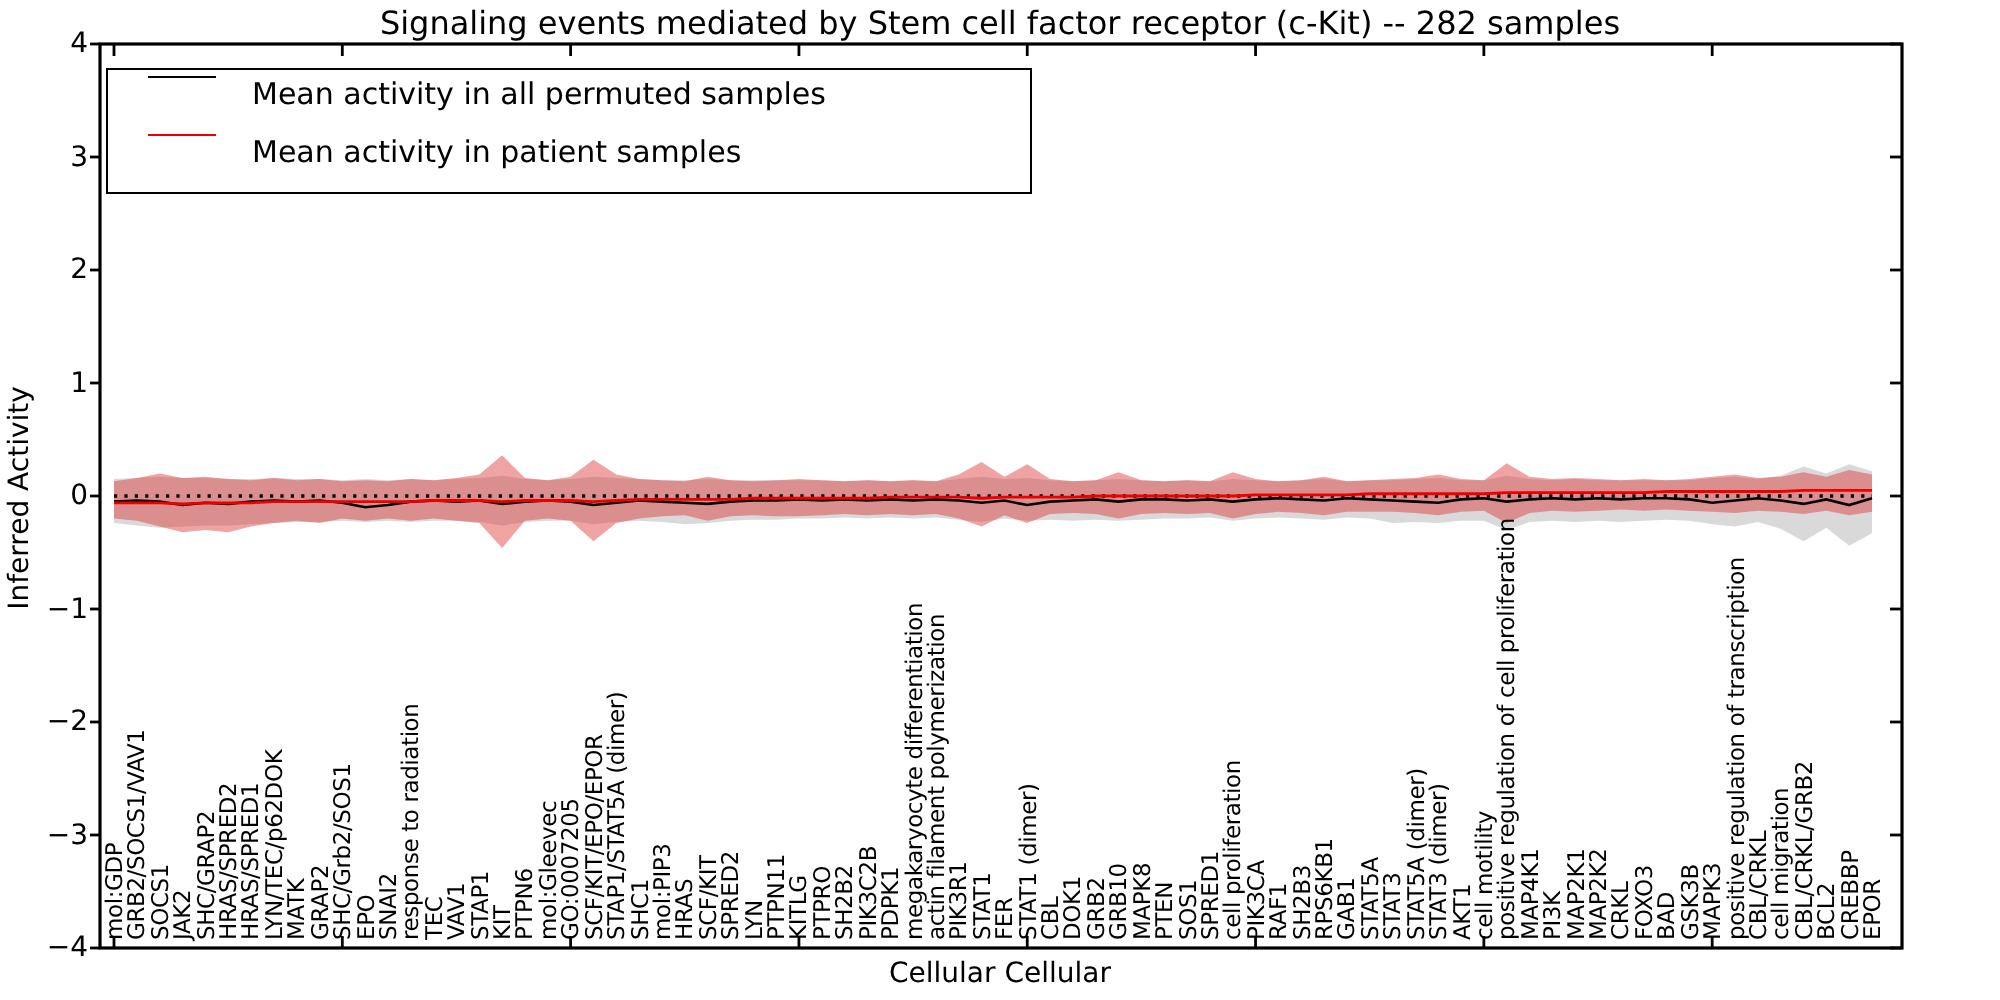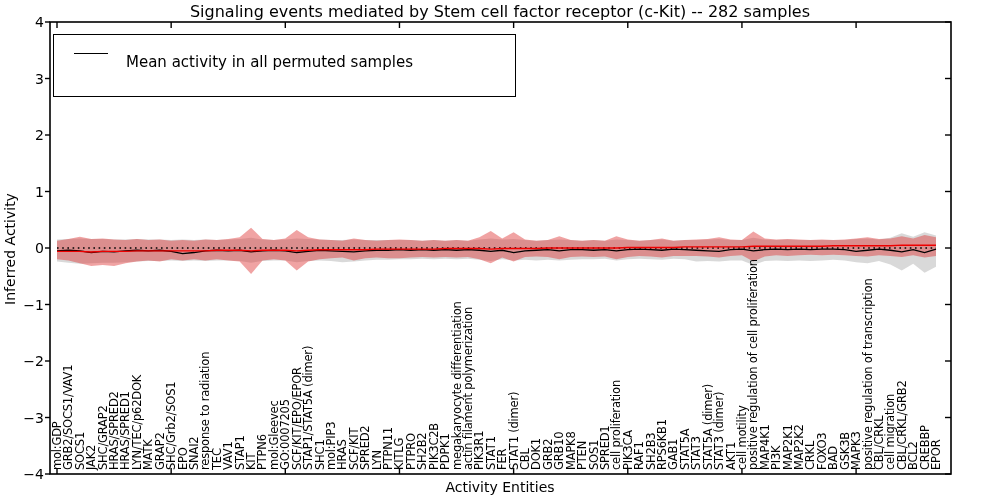--- a/index.html
+++ b/index.html
@@ -79,21 +79,21 @@
       <line x1="513.6233766233767" y1="468" x2="513.6233766233767" y2="474" stroke="#000" stroke-width="1.4"></line>
       <line x1="627.7792207792207" y1="22" x2="627.7792207792207" y2="28" stroke="#000" stroke-width="1.4"></line>
       <line x1="627.7792207792207" y1="468" x2="627.7792207792207" y2="474" stroke="#000" stroke-width="1.4"></line>
       <line x1="741.9350649350649" y1="22" x2="741.9350649350649" y2="28" stroke="#000" stroke-width="1.4"></line>
       <line x1="741.9350649350649" y1="468" x2="741.9350649350649" y2="474" stroke="#000" stroke-width="1.4"></line>
       <line x1="856.0909090909091" y1="22" x2="856.0909090909091" y2="28" stroke="#000" stroke-width="1.4"></line>
       <line x1="856.0909090909091" y1="468" x2="856.0909090909091" y2="474" stroke="#000" stroke-width="1.4"></line>
     </svg>
   <div class="title">Signaling events mediated by Stem cell factor receptor (c-Kit) -- 282 samples</div>
   <div class="ylabel">Inferred Activity</div>
-  <div class="xlabel">Activity Entities</div>
+  <div class="xlabel">Cellular Cellular</div>
   <div id="yticks">
       <div class="ytick" style="left: 4px; top: 15px;">4</div>
       <div class="ytick" style="left: 4px; top: 71.5px;">3</div>
       <div class="ytick" style="left: 4px; top: 128px;">2</div>
       <div class="ytick" style="left: 4px; top: 184.5px;">1</div>
       <div class="ytick" style="left: 4px; top: 241px;">0</div>
       <div class="ytick" style="left: 4px; top: 297.5px;">−1</div>
       <div class="ytick" style="left: 4px; top: 354px;">−2</div>
       <div class="ytick" style="left: 4px; top: 410.5px;">−3</div>
       <div class="ytick" style="left: 4px; top: 467px;">−4</div>
@@ -176,14 +176,18 @@
       <div class="xtick" style="left: 895.753px; top: 470px;">CBL/CRKL/GRB2</div>
       <div class="xtick" style="left: 907.169px; top: 470px;">BCL2</div>
       <div class="xtick" style="left: 918.584px; top: 470px;">CREBBP</div>
       <div class="xtick" style="left: 930px; top: 470px;">EPOR</div>
     </div>
   <div class="legend">
     <div class="legend-row">
       <span class="legend-sample" id="ls0" style="border-top-color: rgb(0, 0, 0);"></span>
       <span class="legend-text">Mean activity in all permuted samples</span>
     </div>
+    <div class="legend-row">
+      <span class="legend-sample" id="ls1" style="border-top-color: rgb(238, 0, 0);"></span>
+      <span class="legend-text">Mean activity in patient samples</span>
+    </div>
   </div>
 </div>
 
 </body></html>

